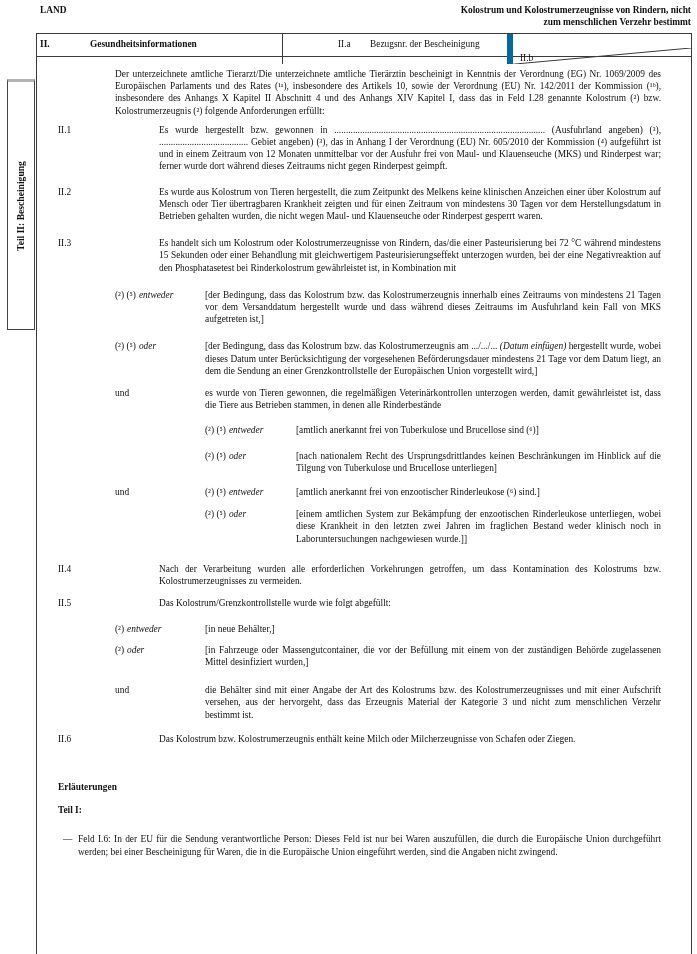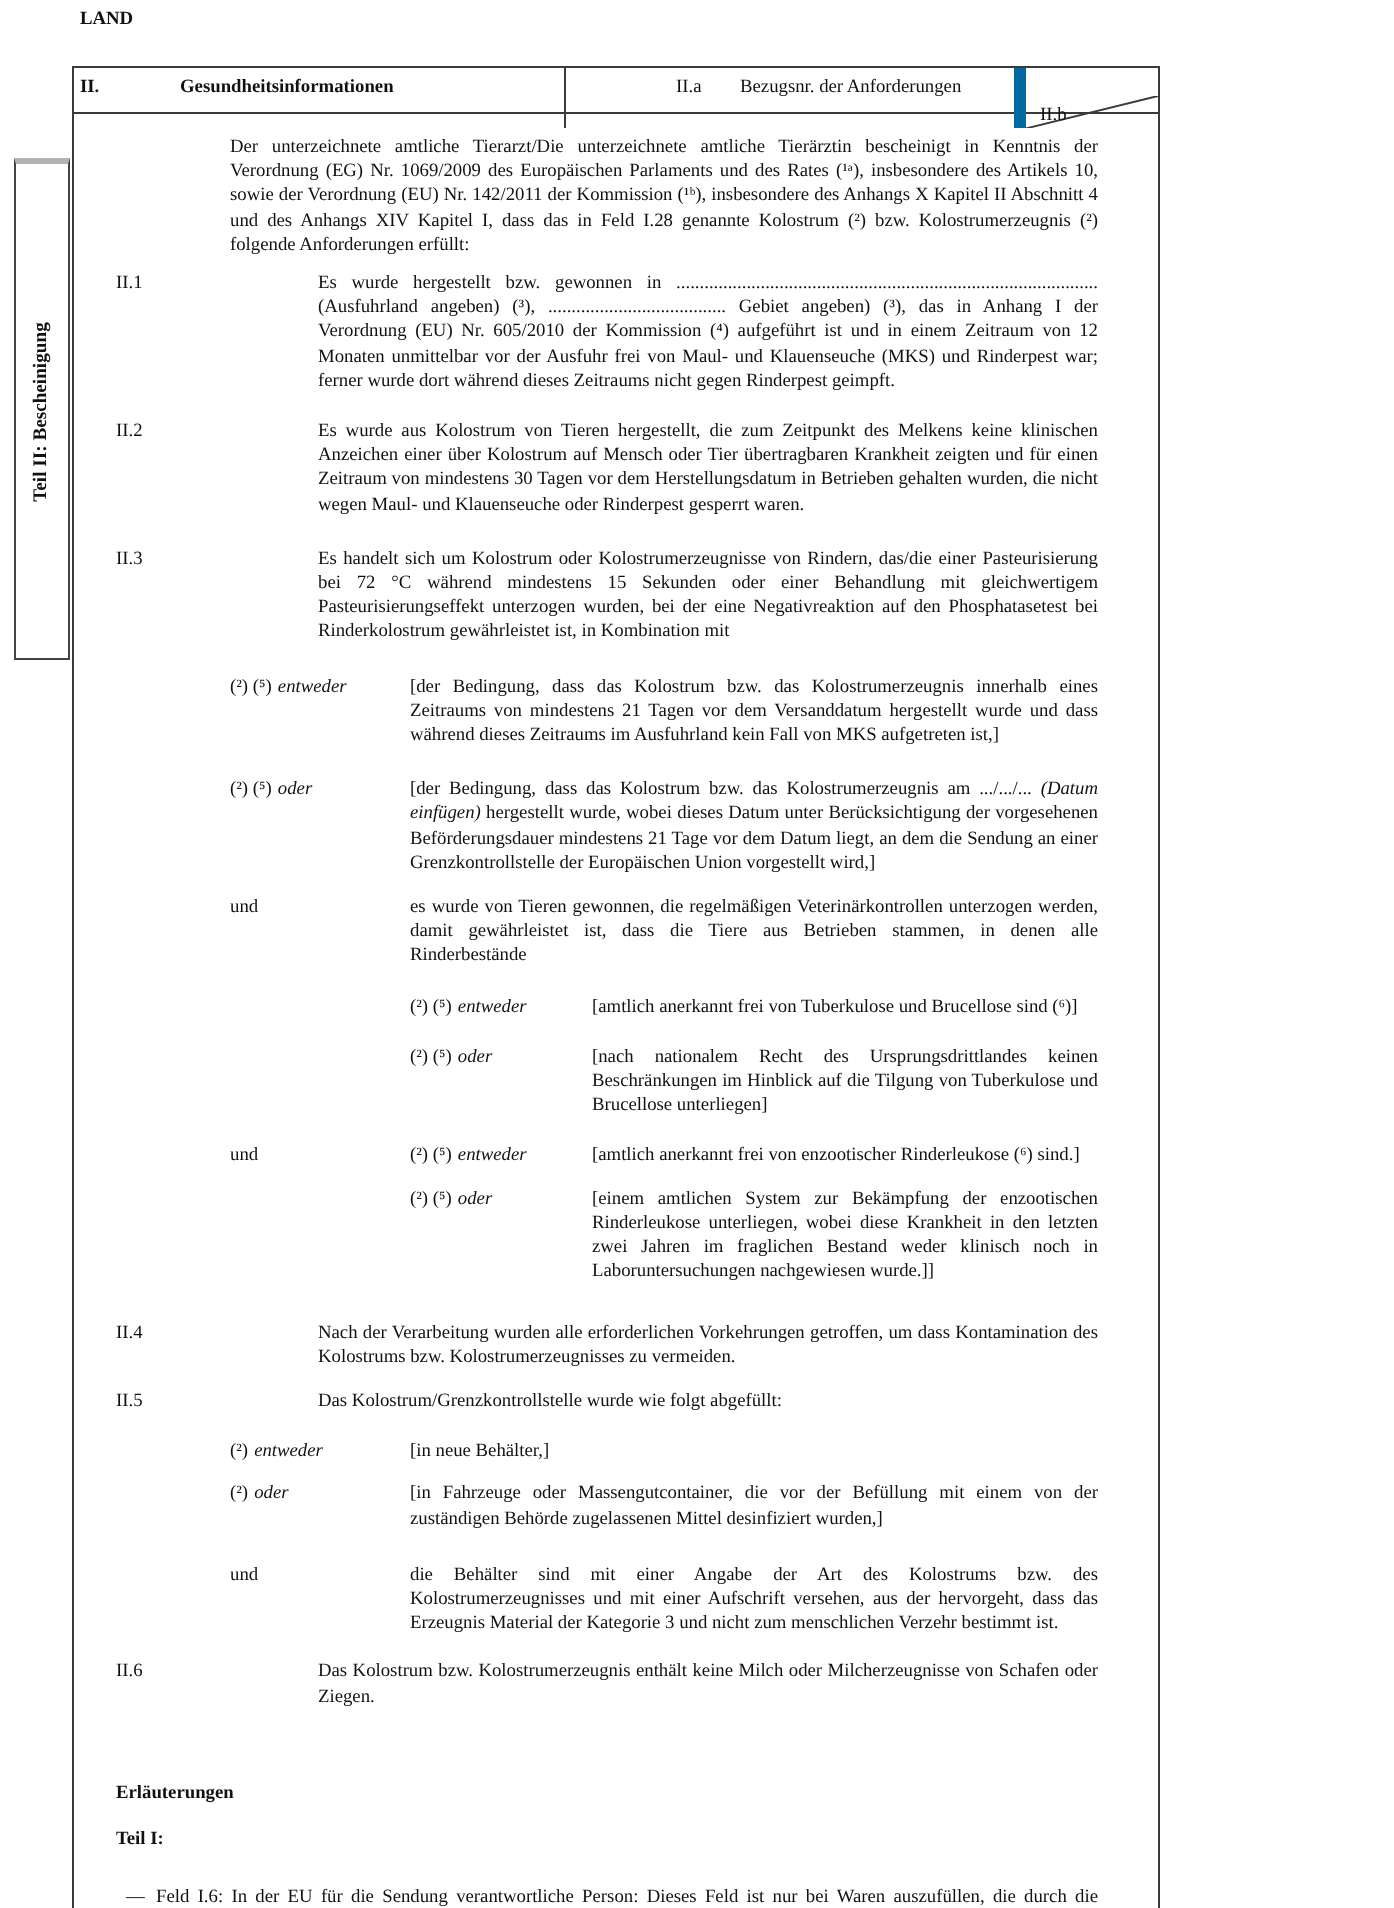--- a/index.html
+++ b/index.html
@@ -9,21 +9,21 @@
     font-size:9.4px;line-height:12.2px;color:#111;
   }
   .b{font-weight:bold;}
   .kw{font-style:italic;}
   .just{text-align:justify;text-align-last:left;}
   
   .doc-header{display:flex;justify-content:space-between;align-items:flex-start;padding:4px 6px 0 40px;}
   .doc-title{text-align:right;font-weight:bold;}
   
   .main-table{
-    position:absolute;left:36px;top:33px;width:544px;height:921px;
+    position:absolute;left:36px;top:33px;width:656px;height:921px;
     border-left:1px solid #3a3a3a;border-right:1px solid #3a3a3a;box-sizing:border-box;
   }
   .thead{
     display:grid;grid-template-columns:246px 230px 1fr;height:24px;box-sizing:border-box;
     border-top:1px solid #3a3a3a;border-bottom:1px solid #3a3a3a;
   }
   .thead-cell{display:flex;align-items:flex-start;padding-top:4px;box-sizing:border-box;position:relative;}
   .cell-part{padding-left:3px;border-right:1px solid #3a3a3a;}
   .cell-part .no{flex:0 0 50px;font-weight:bold;}
   .cell-ref{padding-left:7px;border-right:6px solid #0369a1;margin-left:48px;}
@@ -55,36 +55,40 @@
   .mt12{margin-top:12px;}.mt13{margin-top:13px;}.mt15{margin-top:15px;}.mt16{margin-top:16px;}
   .mt17{margin-top:17px;}.mt18{margin-top:18px;}.mt36{margin-top:36px;}
 </style>
 </head>
 <body>
 
 <div class="page">
 
   <div class="doc-header">
     <div class="b">LAND</div>
+    <div class="doc-title">
+      <div>Kolostrum und Kolostrumerzeugnisse von Rindern, nicht</div>
+      <div>zum menschlichen Verzehr bestimmt</div>
+    </div>
   </div>
 
   <div class="part2-sidebar">
     <div class="rot">Teil II: Bescheinigung</div>
   </div>
 
   <div class="main-table">
 
     <div class="thead">
       <div class="thead-cell cell-part">
         <span class="no">II.</span>
         <span class="b">Gesundheitsinformationen</span>
       </div>
       <div class="thead-cell cell-ref">
         <span class="no">II.a</span>
-        <span>Bezugsnr. der Anforderungen</span>
+        <span>Bezugsnr. der Bescheinigung</span>
       </div>
       <div class="thead-cell cell-b">
         <svg viewBox="0 0 100 100" preserveAspectRatio="none">
             <line x1="0" y1="100" x2="100" y2="0" stroke="#3a3a3a" stroke-width="1" vector-effect="non-scaling-stroke"></line>
           </svg>
         <span style="position:relative;">II.b</span>
       </div>
     </div>
 
     <div class="cert-body">

